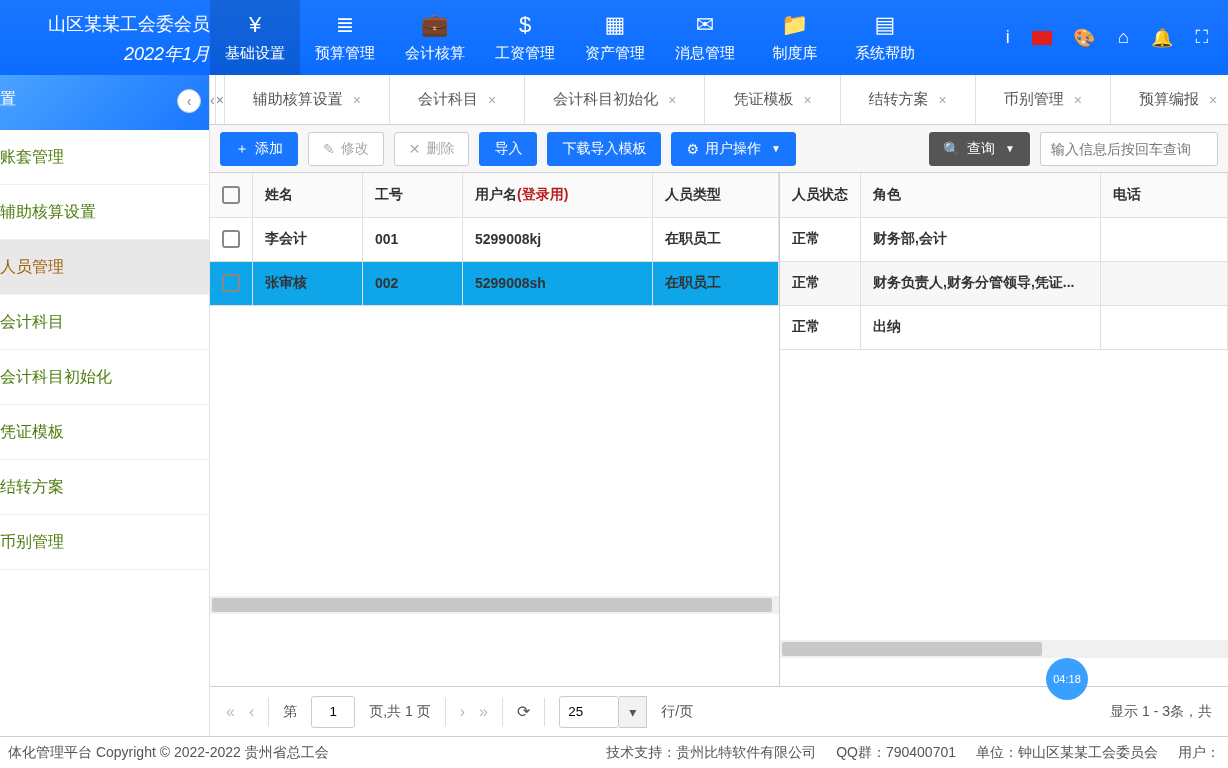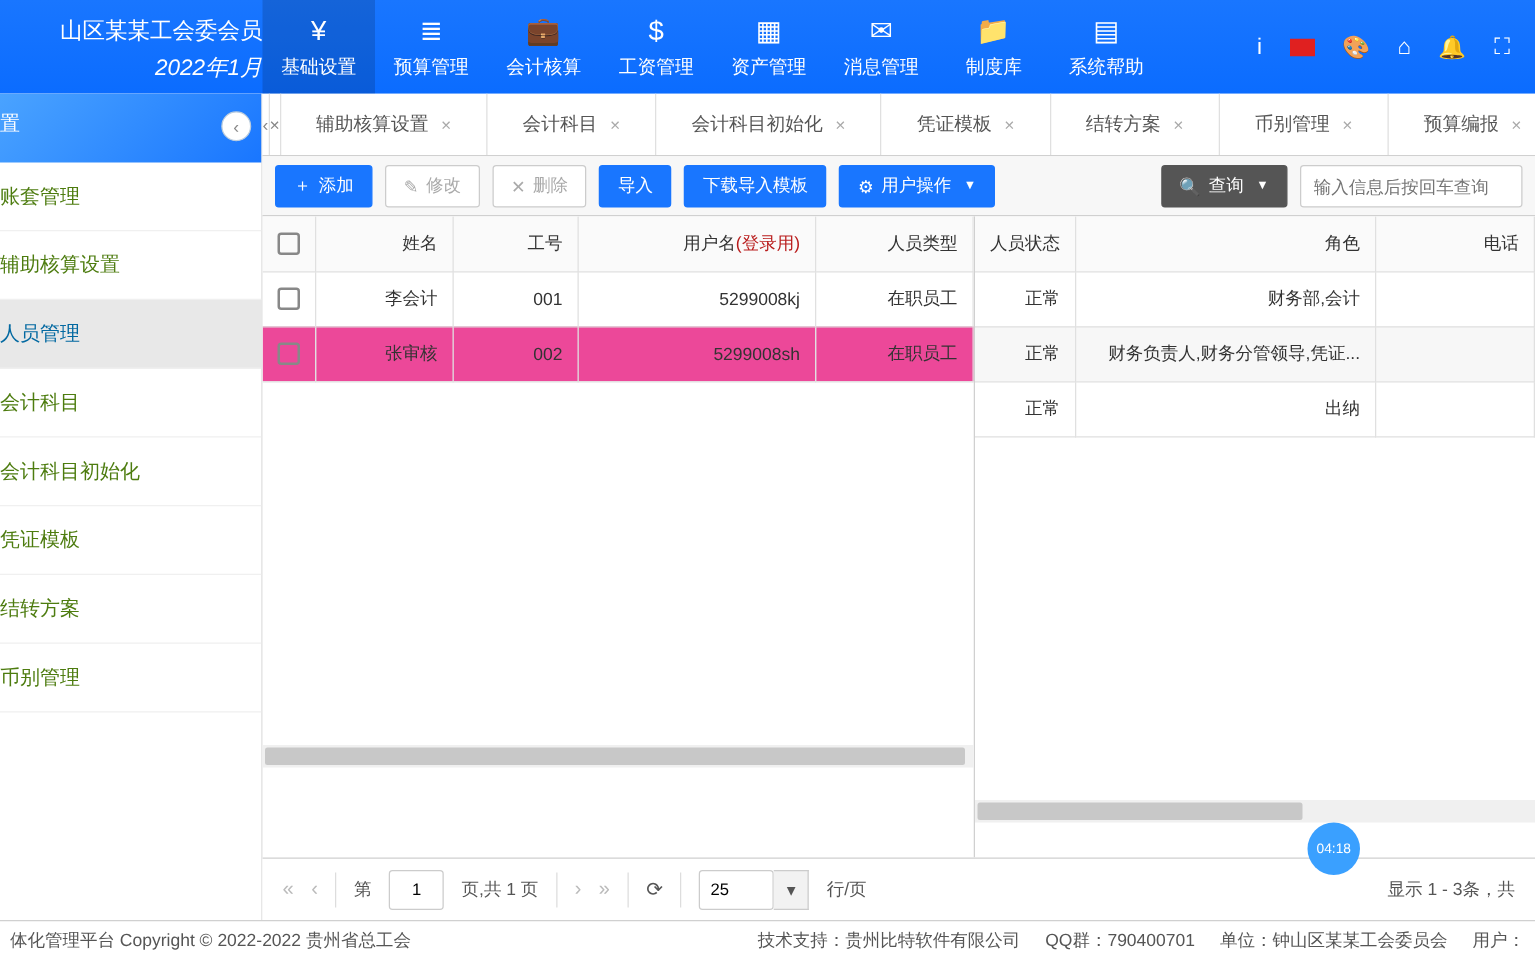--- a/index.html
+++ b/index.html
@@ -17,21 +17,21 @@
 .nav-label { font-size: 15px; }
 .header-right { margin-left: auto; display: flex; align-items: center; gap: 22px; padding-right: 20px; font-size: 18px; }
 .flag { width: 20px; height: 14px; background: #e02020; display: inline-block; }
 
 
 .sidebar { position: absolute; left: 0; top: 75px; width: 210px; bottom: 32px; background: #fff; border-right: 1px solid #e0e0e0; }
 .sidebar-head { height: 55px; background: linear-gradient(135deg, #4aa3ff, #1976ff); position: relative; }
 .sidebar-head-text { position: absolute; left: 0; top: 14px; color: #fff; font-size: 16px; }
 .collapse-btn { position: absolute; right: 8px; top: 14px; width: 24px; height: 24px; border: 1px solid #bcd; background: #fff; border-radius: 12px; display: flex; align-items: center; justify-content: center; cursor: pointer; color: #888; }
 .sidebar-item { height: 55px; display: flex; align-items: center; padding-left: 0; font-size: 16px; color: #4d7c0f; cursor: pointer; border-bottom: 1px solid #f0f0f0; }
-.sidebar-item.active { background: #e8e8e8; color: #0369a1; }
+.sidebar-item.active { background: #e8e8e8; color: #a16207; }
 
 
 .main { position: absolute; left: 210px; right: 0; top: 75px; bottom: 32px; display: flex; flex-direction: column; }
 .tabs { height: 50px; border-bottom: 1px solid #d0d0d0; display: flex; align-items: stretch; background: #fff; }
 .tab-nav-btn { width: 28px; display: flex; align-items: center; justify-content: center; color: #888; cursor: pointer; border-right: 1px solid #e0e0e0; }
 .tab { padding: 0 28px; display: flex; align-items: center; gap: 10px; border-right: 1px solid #e0e0e0; font-size: 15px; color: #555; cursor: pointer; position: relative; white-space: nowrap; }
 .tab .close { color: #aaa; font-size: 14px; }
 
 .toolbar { height: 48px; background: #f7f7f7; border-bottom: 1px solid #d0d0d0; display: flex; align-items: center; padding: 0 10px; gap: 10px; }
 .btn { height: 34px; padding: 0 14px; border: 1px solid #ccc; background: #fff; border-radius: 3px; display: inline-flex; align-items: center; gap: 6px; cursor: pointer; font-size: 14px; }
@@ -39,21 +39,21 @@
 .btn.disabled { color: #aaa; background: #fff; cursor: not-allowed; }
 .btn.dark { background: #555; color: #fff; border-color: #555; }
 .toolbar-spacer { flex: 1; }
 .search-input { height: 34px; width: 178px; padding: 0 10px; border: 1px solid #ccc; border-radius: 3px; font-size: 14px; }
 
 
 .table-wrap { flex: 1; display: flex; overflow: hidden; position: relative; }
 .table-left { width: 570px; border-right: 1px solid #d0d0d0; overflow-x: auto; }
 .table-right { flex: 1; overflow-x: auto; }
 table { border-collapse: collapse; width: 100%; }
-th, td { border-bottom: 1px solid #e0e0e0; border-right: 1px solid #e0e0e0; padding: 0 12px; height: 44px; text-align: right; font-size: 14px; font-weight: normal; white-space: nowrap; }
+th, td { border-bottom: 1px solid #e0e0e0; border-right: 1px solid #e0e0e0; padding: 0 12px; height: 44px; text-align: left; font-size: 14px; font-weight: bold; white-space: nowrap; }
 th { background: #fafafa; }
 .chk { width: 18px; height: 18px; border: 2px solid #888; border-radius: 3px; display: inline-block; vertical-align: middle; }
 .login-note { color: #b91c1c; }
 .hscroll { height: 18px; background: #f0f0f0; position: relative; }
 .hscroll-thumb { position: absolute; height: 14px; top: 2px; background: #c8c8c8; border-radius: 2px; }
 
 
 .pagination { height: 50px; border-top: 1px solid #d0d0d0; background: #fff; display: flex; align-items: center; padding: 0 16px; gap: 14px; color: #555; }
 .page-btn { color: #bbb; font-size: 16px; cursor: pointer; }
 .page-input { width: 44px; height: 32px; text-align: center; border: 1px solid #ccc; border-radius: 3px; }
@@ -189,21 +189,21 @@
           <th style="width:190px"><span>用户名</span><span class="login-note">(登录用)</span></th>
           <th>人员类型</th>
         </tr>
         <tr>
               <td><span class="chk"></span></td>
               <td>李会计</td>
               <td>001</td>
               <td>5299008kj</td>
               <td>在职员工</td>
             </tr>
-        <tr style="background:#ec4899">
+        <tr style="background:#0ea5e9">
               <td><span class="chk"></span></td>
               <td>张审核</td>
               <td>002</td>
               <td>5299008sh</td>
               <td>在职员工</td>
             </tr>
       </tbody>
         </table>
       <div style="height:290px"></div>
       <div class="hscroll">

